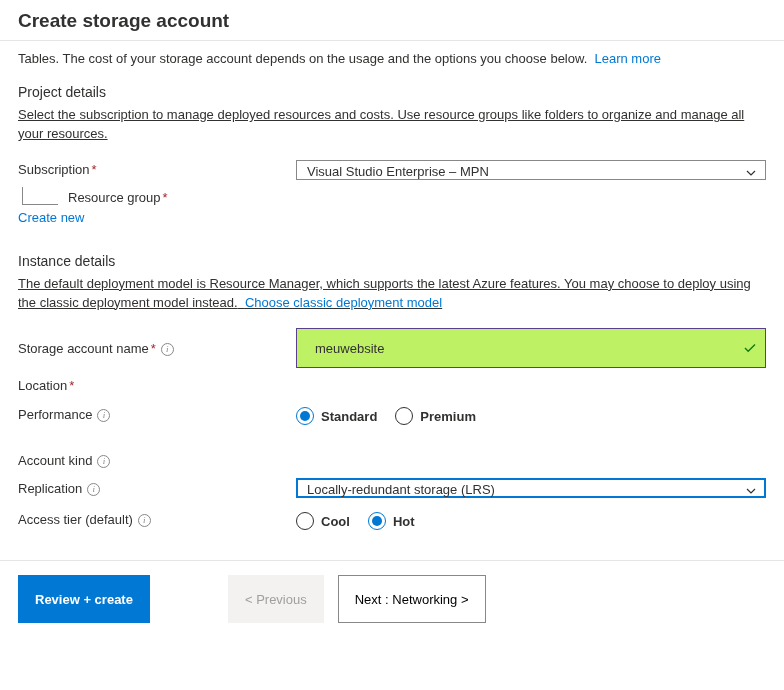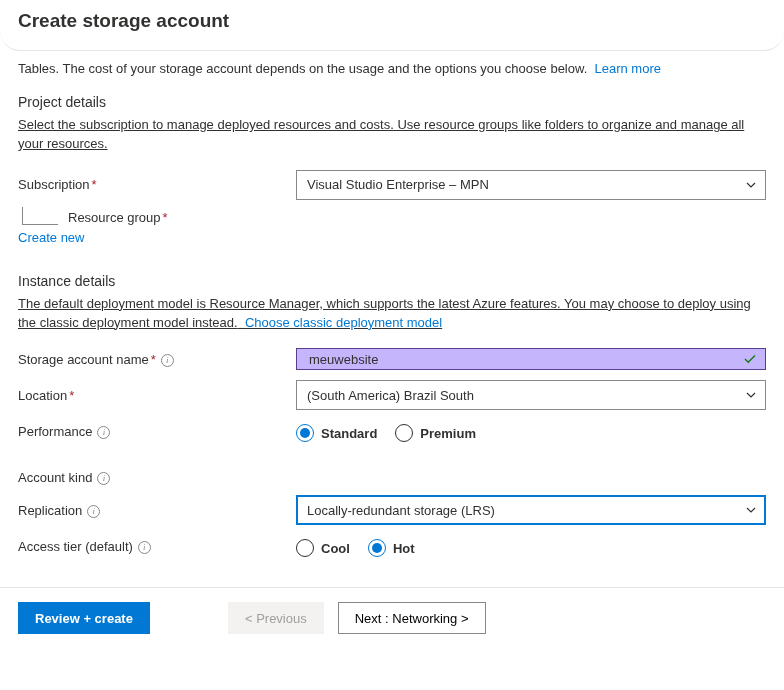--- a/index.html
+++ b/index.html
@@ -5,23 +5,22 @@
   * { box-sizing: border-box; }
   body {
     margin: 0;
     font-family: "Segoe UI", -apple-system, sans-serif;
     font-size: 13px;
     color: #323130;
     width: 784px;
     background: #fff;
   }
   .header {
-    padding: 10px 18px 18px;
+    padding: 10px 18px 8px;
     border-bottom: 1px solid #e5e5e5;
-    border-radius: 20px;
   }
   .header h1 {
     font-size: 19px;
     font-weight: 600;
     margin: 0;
   }
   .content {
     padding: 10px 18px 20px;
   }
   .intro-line {
@@ -73,38 +72,38 @@
     font-size: 9px;
     color: #8a8886;
     margin-left: 5px;
     line-height: 1;
     font-style: italic;
     font-family: Georgia, serif;
   }
   .control-col { flex: 1; max-width: 470px; }
   .select {
     display: flex;
-    align-items: center;
+    align-items: flex-end;
     justify-content: space-between;
     border: 1px solid #8a8886;
-    height: 30px;
+    height: 20px;
     padding: 0 8px 0 10px;
     cursor: pointer;
     background: #fff;
   }
   .select.focused { border-color: #0078d4; box-shadow: inset 0 0 0 1px #0078d4; }
   .chevron svg { display:block; }
   .textbox {
     display: flex;
     align-items: center;
     justify-content: space-between;
     border: 1px solid #5a3f8f;
-    height: 22px;
-    padding: 0 8px 0 10px;
-    background: #c4b5fd;
+    height: 40px;
+    padding: 0 8px 0 16px;
+    background: #bef264;
   }
   .textbox input {
     border: none; outline: none; flex: 1;
     font-size: 13px; color: #323130; background: transparent;
   }
   .check-ok svg { display:block; }
   .sublink {
     margin-top: 5px;
     font-size: 13px;
   }
@@ -117,21 +116,21 @@
     display: flex; align-items: center; justify-content: center;
   }
   .radio-circle.sel { border-color: #0078d4; }
   .radio-dot { width: 10px; height: 10px; background: #0078d4; border-radius: 50%; }
   .footer {
     border-top: 1px solid #e5e5e5;
     padding: 14px 18px 20px;
     display: flex; align-items: center; gap: 0;
   }
   .btn {
-    height: 32px;
+    height: 48px;
     padding: 0 16px;
     font-size: 13px;
     border: 1px solid #8a8886;
     background: #fff;
     cursor: pointer;
     display: inline-flex;
     align-items: center;
   }
   .btn.primary {
     background: #0078d4;
@@ -213,30 +212,20 @@
             </svg>
         </span>
       </div>
     </div>
   </div>
 
   <div class="field-row">
     <div class="label-col">
       <span>Location</span>
         <span class="req">*</span>
-    </div>
-    <div class="control-col">
-      <div class="select">
-        <span>(South America) Brazil South</span>
-        <span class="chevron">
-          <svg width="12" height="12" viewBox="0 0 12 12">
-              <path d="M2 4l4 4 4-4" stroke="#323130" stroke-width="1.2" fill="none"></path>
-            </svg>
-        </span>
-      </div>
     </div>
   </div>
 
   <div class="field-row" style="margin-bottom:28px">
     <div class="label-col">
       <span>Performance</span>
       <span class="info-icon">i</span>
     </div>
     <div class="control-col">
       <div class="radio-group">

